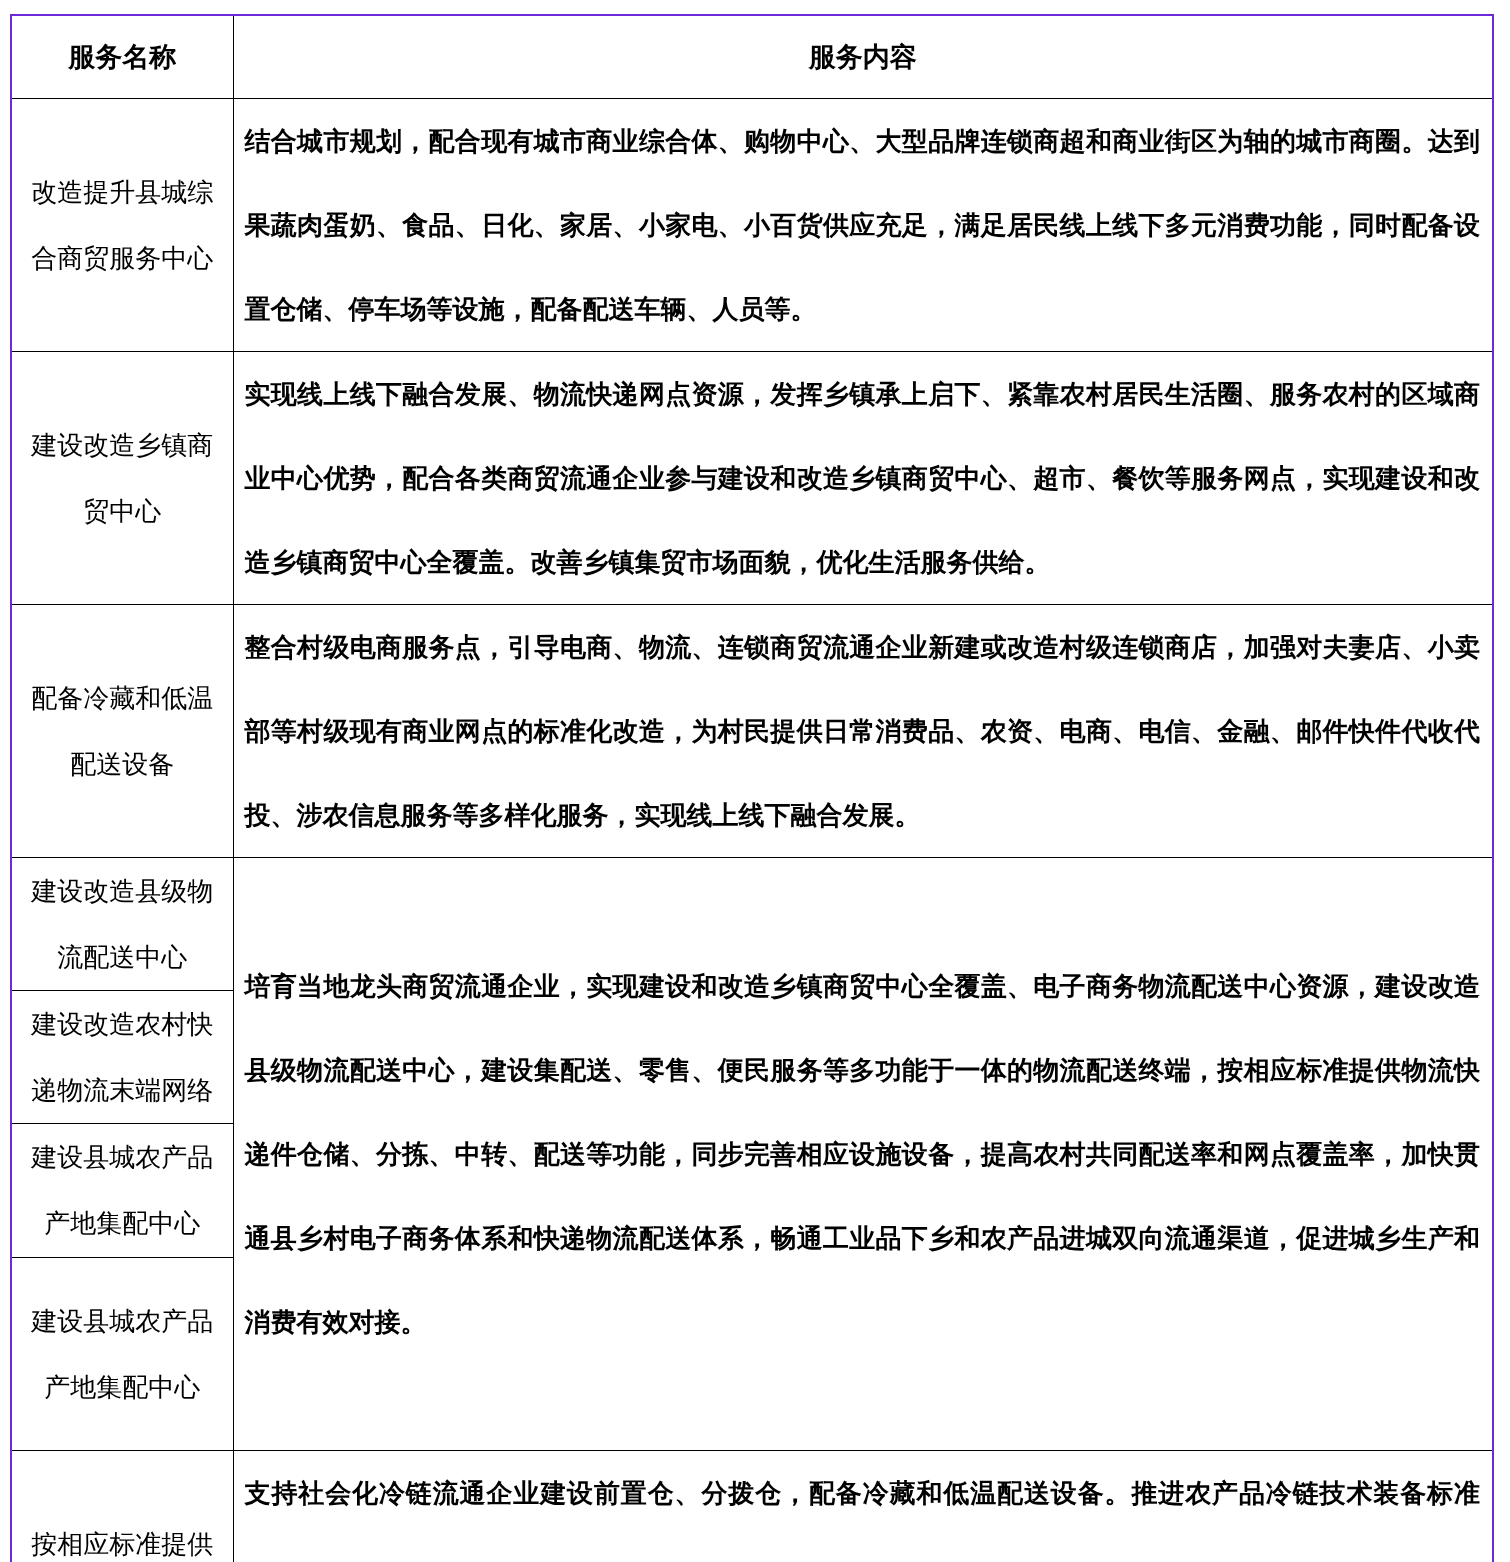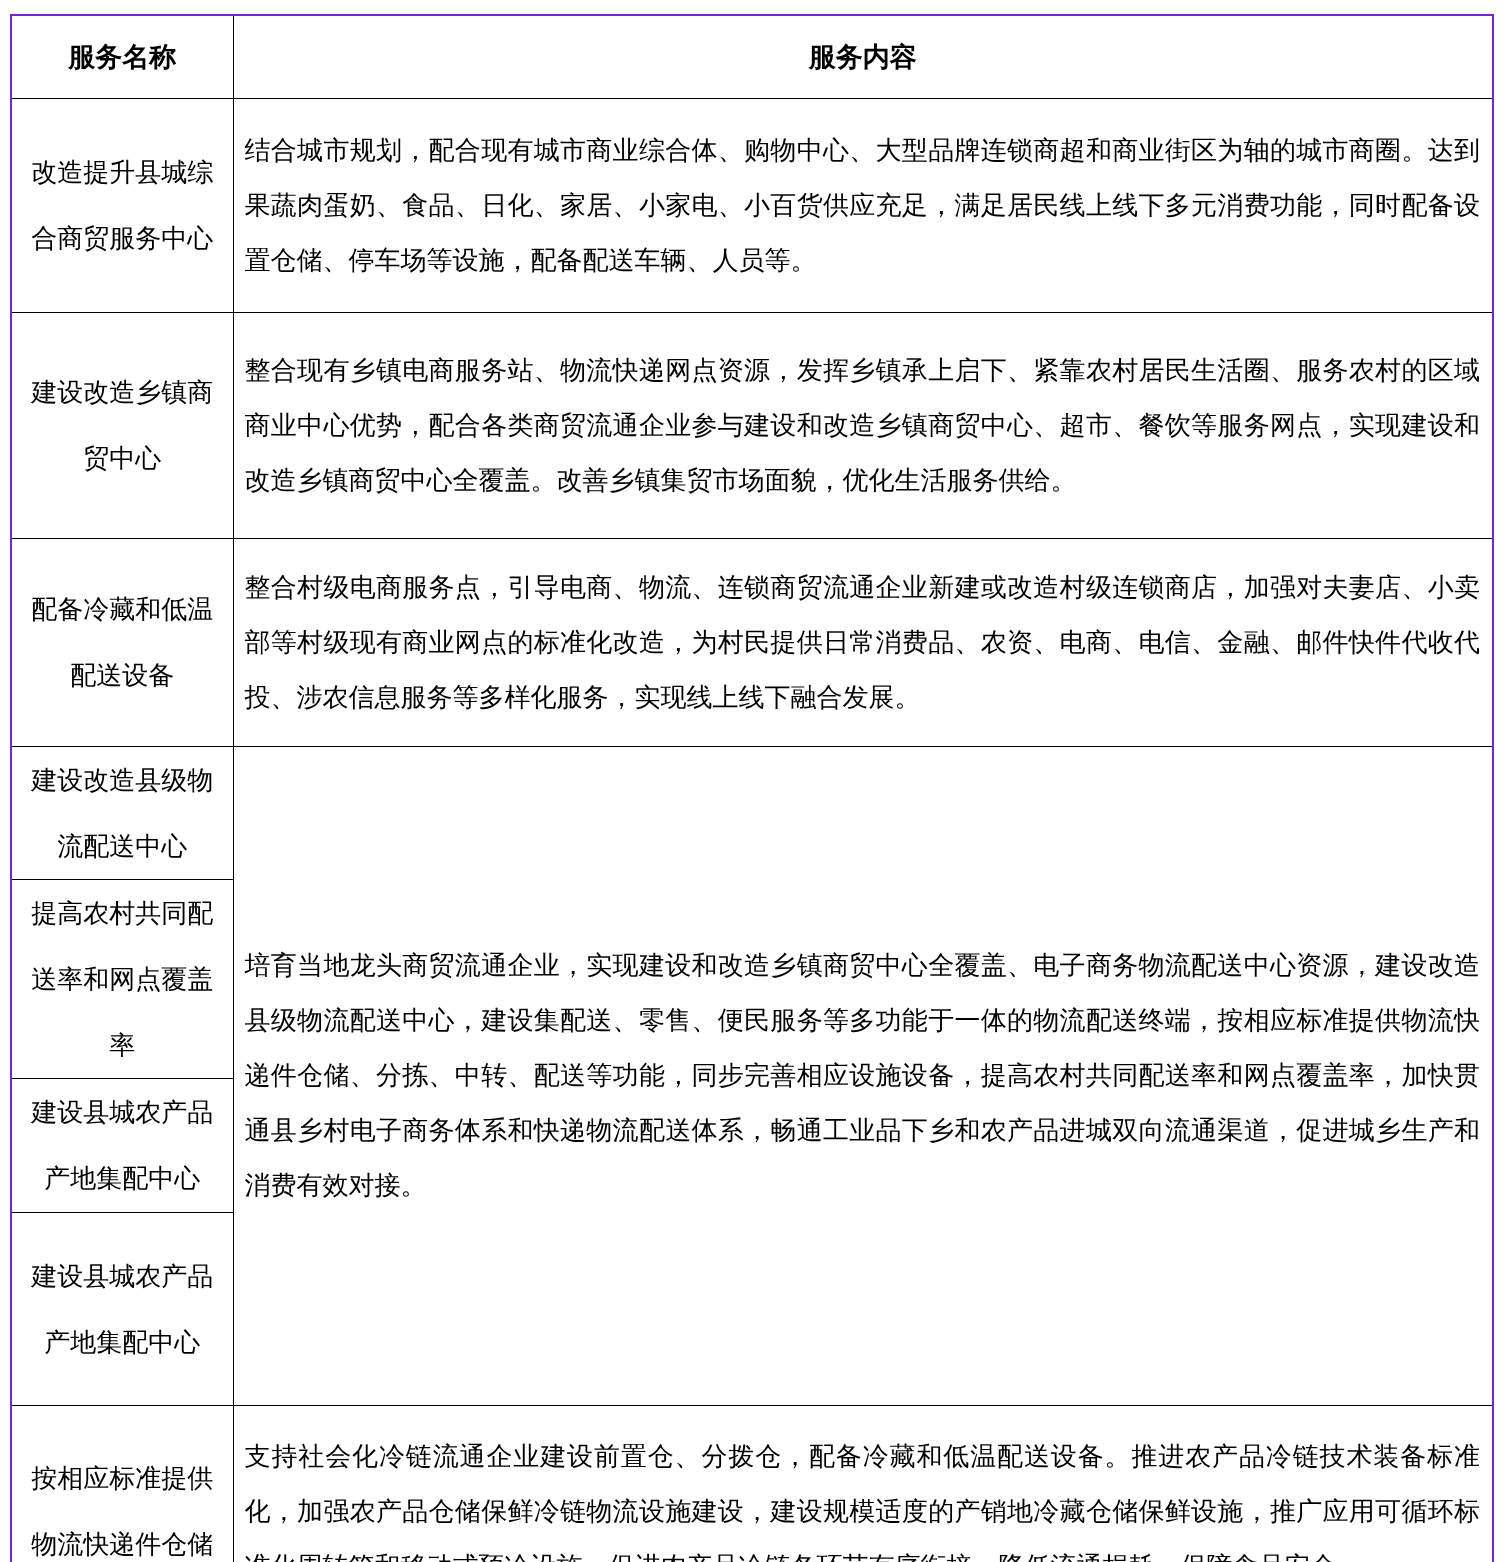--- a/index.html
+++ b/index.html
@@ -38,21 +38,22 @@
   td.name-cell {
     text-align: center;
     vertical-align: middle;
     padding: 0 10px;
     line-height: 66px;
   }
   td.content-cell {
     text-align: justify;
     vertical-align: middle;
     padding: 0 12px 0 11px;
-    line-height: 55px;
+    line-height: 84px;
+    font-weight: bold;
   }
   tr.h-header { height: 83px; }
   tr.h-r1 { height: 214px; }
   tr.h-r2 { height: 226px; }
   tr.h-r3 { height: 208px; }
   tr.h-r4 { height: 133px; }
   tr.h-r5 { height: 130px; }
   tr.h-r6 { height: 134px; }
   tr.h-r7 { height: 193px; }
   tr.h-r8 { height: 213px; }
@@ -72,32 +73,32 @@
         <th class="header-cell">服务内容</th>
       </tr>
     </thead>
     <tbody>
       <tr class="h-r1">
         <td class="name-cell">改造提升县城综合商贸服务中心</td>
         <td class="content-cell">结合城市规划，配合现有城市商业综合体、购物中心、大型品牌连锁商超和商业街区为轴的城市商圈。达到果蔬肉蛋奶、食品、日化、家居、小家电、小百货供应充足，满足居民线上线下多元消费功能，同时配备设置仓储、停车场等设施，配备配送车辆、人员等。</td>
       </tr>
       <tr class="h-r2">
         <td class="name-cell">建设改造乡镇商贸中心</td>
-        <td class="content-cell">整合现有乡镇电商服务站、物流快递网点资源，发挥乡镇承上启下、紧靠农村居民生活圈、服务农村的区域商业中心优势，配合各类商贸流通企业参与建设和改造乡镇商贸中心、超市、餐饮等服务网点，实现建设和改造乡镇商贸中心全覆盖。改善乡镇集贸市场面貌，优化生活服务供给。</td>
+        <td class="content-cell">实现线上线下融合发展、物流快递网点资源，发挥乡镇承上启下、紧靠农村居民生活圈、服务农村的区域商业中心优势，配合各类商贸流通企业参与建设和改造乡镇商贸中心、超市、餐饮等服务网点，实现建设和改造乡镇商贸中心全覆盖。改善乡镇集贸市场面貌，优化生活服务供给。</td>
       </tr>
       <tr class="h-r3">
         <td class="name-cell">配备冷藏和低温配送设备</td>
         <td class="content-cell">整合村级电商服务点，引导电商、物流、连锁商贸流通企业新建或改造村级连锁商店，加强对夫妻店、小卖部等村级现有商业网点的标准化改造，为村民提供日常消费品、农资、电商、电信、金融、邮件快件代收代投、涉农信息服务等多样化服务，实现线上线下融合发展。</td>
       </tr>
       <tr class="h-r4">
         <td class="name-cell">建设改造县级物流配送中心</td>
         <td class="content-cell" rowspan="4">培育当地龙头商贸流通企业，实现建设和改造乡镇商贸中心全覆盖、电子商务物流配送中心资源，建设改造县级物流配送中心，建设集配送、零售、便民服务等多功能于一体的物流配送终端，按相应标准提供物流快递件仓储、分拣、中转、配送等功能，同步完善相应设施设备，提高农村共同配送率和网点覆盖率，加快贯通县乡村电子商务体系和快递物流配送体系，畅通工业品下乡和农产品进城双向流通渠道，促进城乡生产和消费有效对接。</td>
       </tr>
       <tr class="h-r5">
-        <td class="name-cell">提高农村共同配送率和网点覆盖率</td>
+        <td class="name-cell">建设改造农村快递物流末端网络</td>
       </tr>
       <tr class="h-r6">
         <td class="name-cell">建设县城农产品产地集配中心</td>
       </tr>
       <tr class="h-r7">
         <td class="name-cell">建设县城农产品产地集配中心</td>
       </tr>
       <tr class="h-r8">
         <td class="name-cell">按相应标准提供物流快递件仓储</td>
         <td class="content-cell">支持社会化冷链流通企业建设前置仓、分拨仓，配备冷藏和低温配送设备。推进农产品冷链技术装备标准化，加强农产品仓储保鲜冷链物流设施建设，建设规模适度的产销地冷藏仓储保鲜设施，推广应用可循环标准化周转箱和移动式预冷设施，促进农产品冷链各环节有序衔接，降低流通损耗，保障食品安全。</td>

